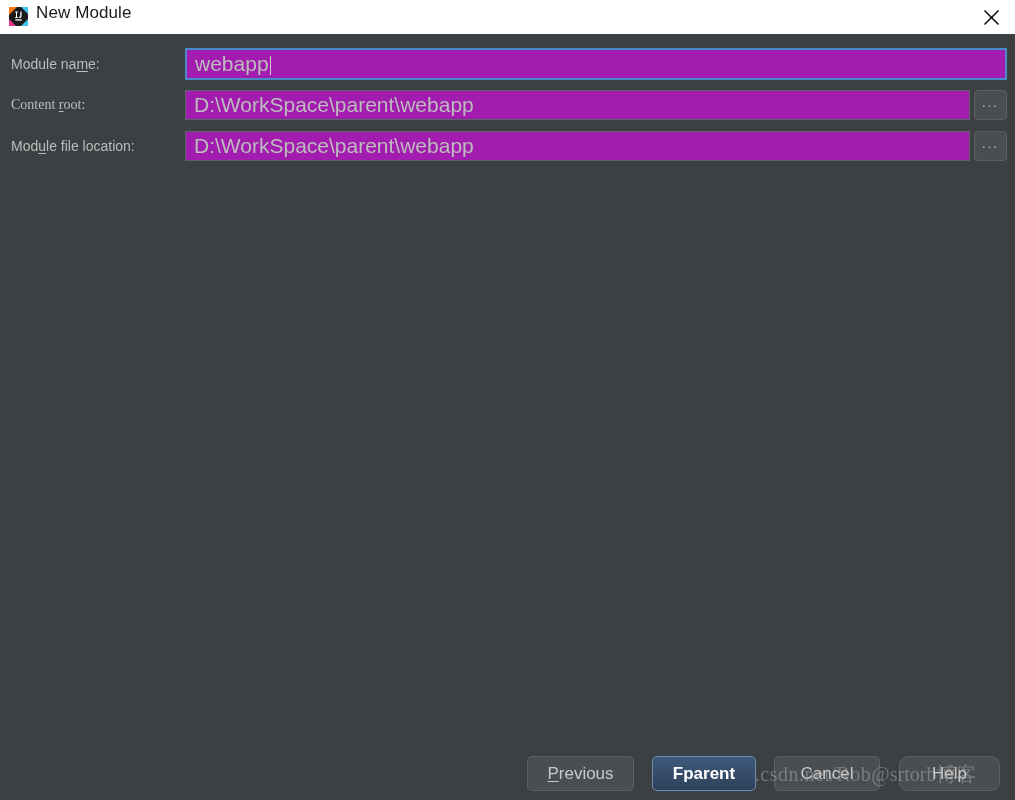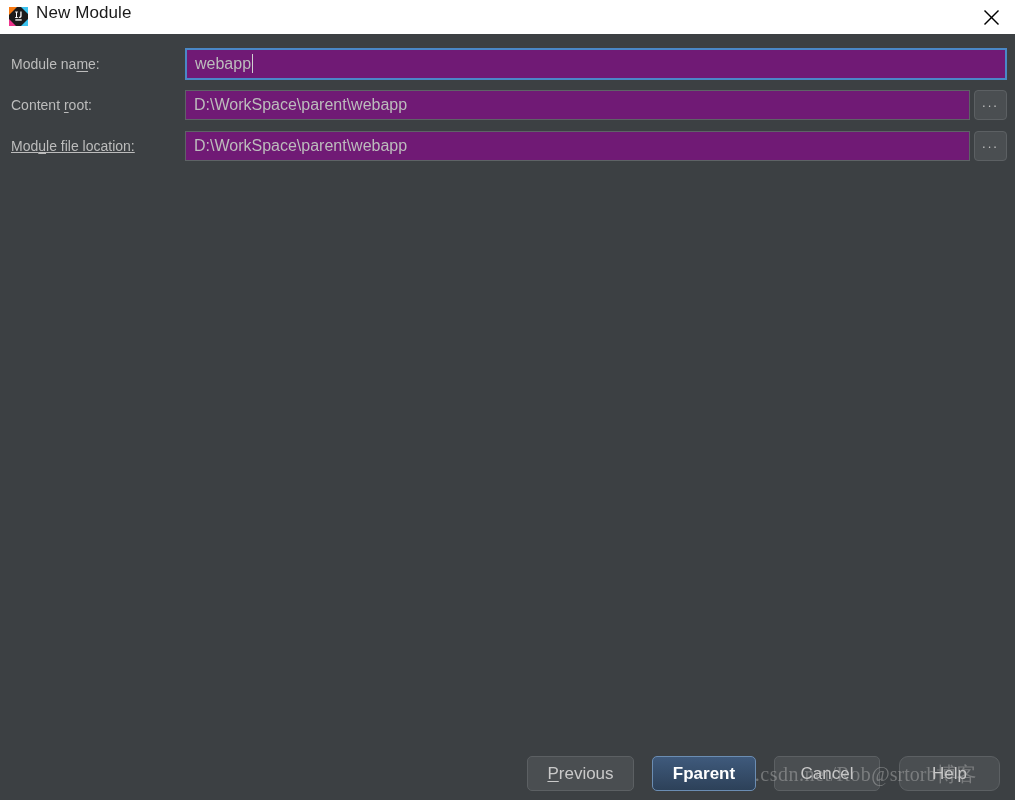--- a/index.html
+++ b/index.html
@@ -83,32 +83,32 @@
     font-size: 14px;
     color: #bcbcbc;
     white-space: nowrap;
     line-height: 30px;
   }
   .field-label .mn {
     text-decoration: underline;
     text-underline-offset: 2px;
   }
   .lbl1 { left: 11px; top: 0; }
-  .lbl2 { left: 11px; top: 0; }
-  .lbl3 { left: 11px; top: 0; text-decoration: underline; }
+  .lbl2 { left: 11px; top: 0; font-family: Liberation Serif, serif; }
+  .lbl3 { left: 11px; top: 0; }
 
   .text-field {
     position: absolute;
     top: 0;
     height: 30px;
     box-sizing: border-box;
-    background: #701a75;
+    background: #a21caf;
     border: 1px solid #5e6366;
     color: #bcbcbc;
-    font-size: 16px;
+    font-size: 21px;
     line-height: 28px;
     padding: 0 8px;
     white-space: nowrap;
     overflow: hidden;
   }
   .text-field.focused {
     border: 2px solid #4a88c7;
     height: 32px;
     line-height: 28px;
     top: -1px;

